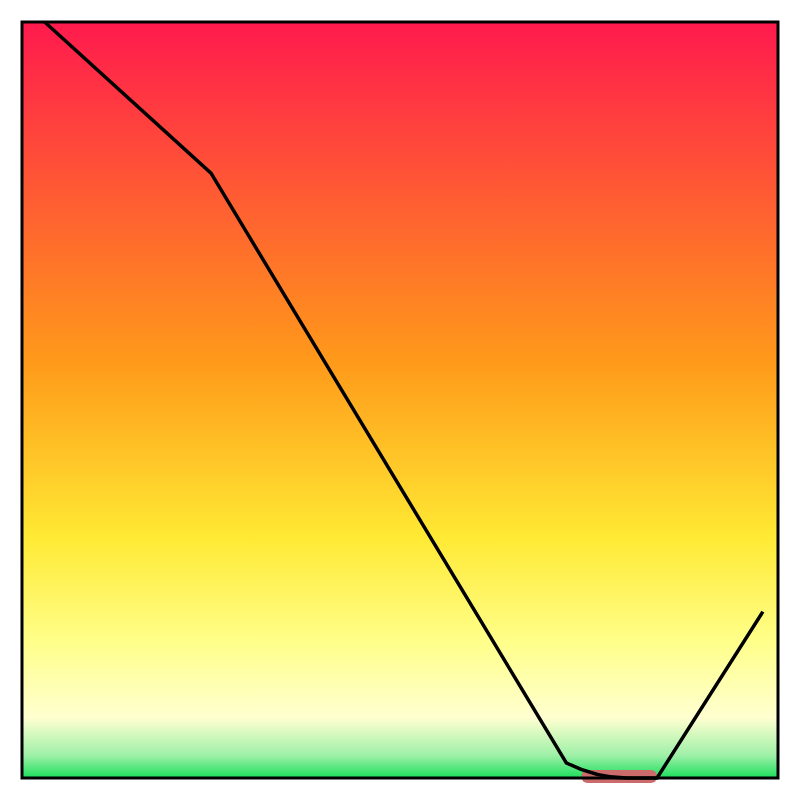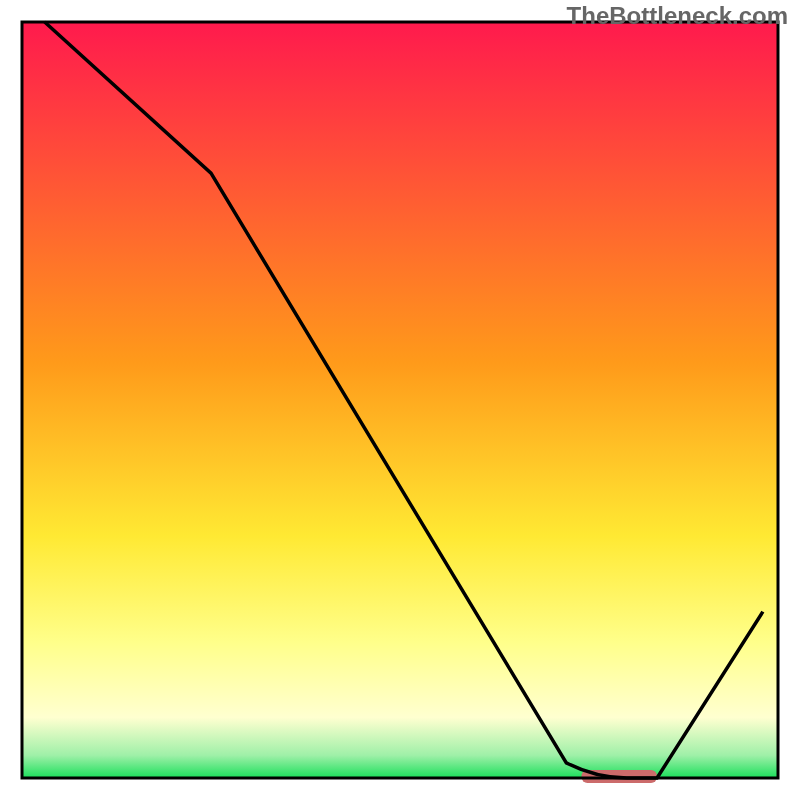--- a/index.html
+++ b/index.html
@@ -29,21 +29,20 @@
     top: 0;
     left: 0;
     width: 800px;
     height: 800px;
   }
 </style>
 </head>
 <body>
 <div class="container">
 
-<div class="watermark">TheBottleneck.com</div>
 
 <svg class="chart" viewBox="0 0 800 800">
   <defs>
     <linearGradient id="bg-grad" x1="0" y1="0" x2="0" y2="1">
 
     <stop offset="0%" stop-color="#ff1a4d"></stop>
           <stop offset="45%" stop-color="#ff9a1a"></stop>
           <stop offset="68%" stop-color="#ffe933"></stop>
           <stop offset="82%" stop-color="#ffff8a"></stop>
           <stop offset="92%" stop-color="#ffffd0"></stop>

